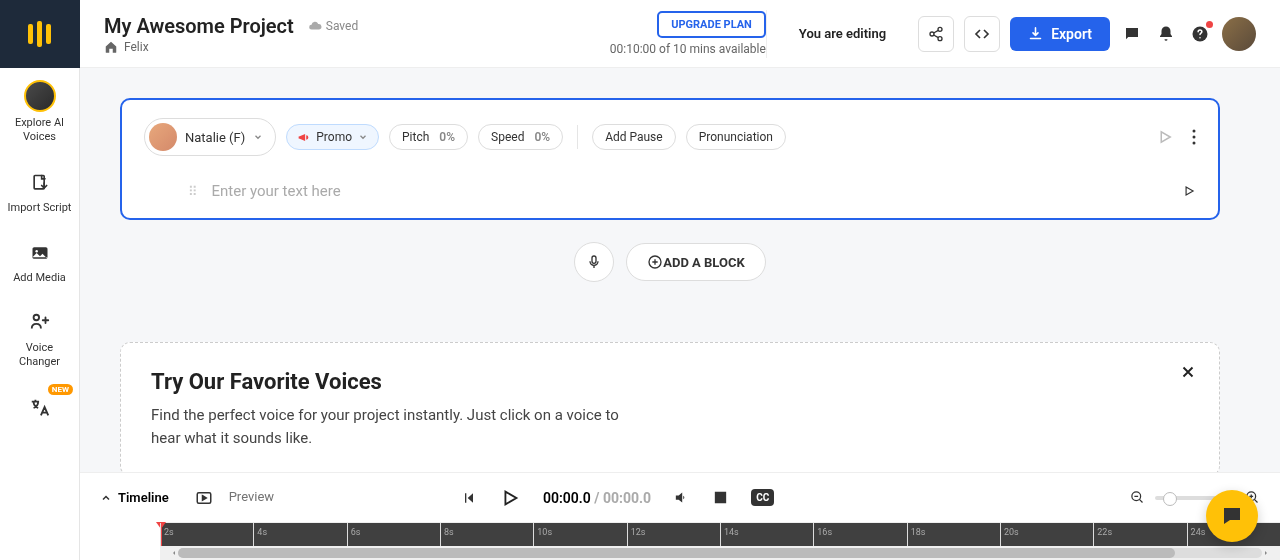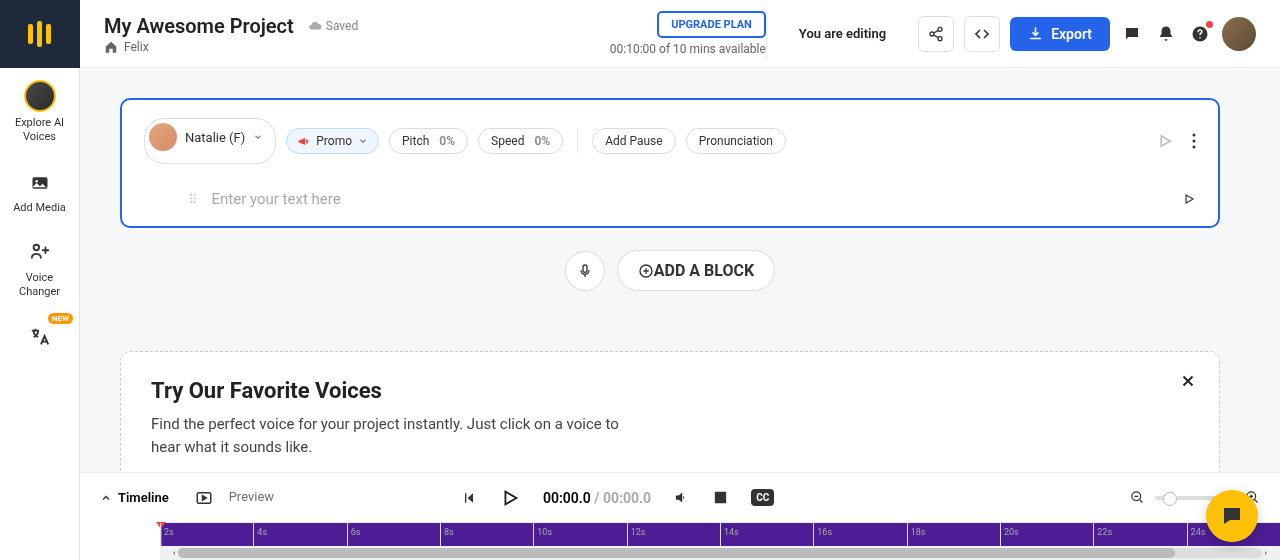--- a/index.html
+++ b/index.html
@@ -30,55 +30,55 @@
 .editing{font-size:13px;font-weight:600;color:#222;padding:0 16px}
 .icon-btn{width:36px;height:36px;border:1px solid #ddd;border-radius:6px;background:#fff;display:flex;align-items:center;justify-content:center;cursor:pointer;font-size:15px;color:#333}
 .export-btn{background:#2563eb;color:#fff;border:none;border-radius:6px;padding:9px 18px;font-size:14px;font-weight:600;display:flex;align-items:center;gap:8px;cursor:pointer}
 .topbar-right{display:flex;align-items:center;gap:10px}
 .plain-icon{width:24px;height:24px;display:flex;align-items:center;justify-content:center;cursor:pointer;font-size:16px;color:#333;position:relative}
 .help-dot::after{content:'';position:absolute;top:-1px;right:-1px;width:7px;height:7px;background:#ef4444;border-radius:50%}
 .user-avatar{width:34px;height:34px;border-radius:50%;background:linear-gradient(135deg,#8b6f47,#5a4a3a);cursor:pointer}
 .workspace{flex:1;background:#f6f7f9;overflow:auto;padding:30px 60px 30px 40px}
 .block{background:#fff;border:2px solid #2563eb;border-radius:10px;padding:18px 22px}
 .block-controls{display:flex;align-items:center;gap:10px}
-.voice-chip{display:flex;align-items:center;gap:8px;border:1px solid #ddd;border-radius:20px;padding:4px 12px 12px 4px;cursor:pointer}
+.voice-chip{display:flex;align-items:center;gap:8px;border:1px solid #ddd;border-radius:20px;padding:4px 12px 4px 4px;cursor:pointer}
 .voice-avatar{width:28px;height:28px;border-radius:50%;background:linear-gradient(135deg,#e8a87c,#d4896a)}
 .voice-name{font-size:13px;color:#333}
 .promo-chip{display:flex;align-items:center;gap:6px;border:1px solid #bfdbfe;background:#eff6ff;border-radius:16px;padding:5px 10px;cursor:pointer;font-size:12px;color:#333}
 .pill{border:1px solid #ddd;background:#fff;border-radius:16px;padding:5px 12px;font-size:12px;color:#333;cursor:pointer;display:flex;align-items:flex-end;gap:10px}
 .pill .val{color:#888;font-weight:600}
 .vdiv{width:1px;height:24px;background:#e5e5e5;margin:0 4px}
 .block-right{margin-left:auto;display:flex;align-items:center;gap:18px}
 .play-outline{color:#bbb;font-size:18px;cursor:pointer}
 .more-dots{font-size:18px;cursor:pointer;color:#333}
 .text-input-row{display:flex;align-items:center;gap:14px;margin-top:26px;padding-left:44px}
 .drag-handle{color:#ccc;font-size:13px;cursor:grab}
 .text-input{flex:1;border:none;outline:none;font-size:15px;color:#333;background:transparent}
 .text-input::placeholder{color:#aaa}
 .play-sm{color:#333;font-size:14px;cursor:pointer}
 .add-row{display:flex;align-items:center;justify-content:center;gap:12px;margin-top:22px}
 .mic-btn{width:40px;height:40px;border:1px solid #ddd;border-radius:50%;background:#fff;display:flex;align-items:center;justify-content:center;cursor:pointer;font-size:15px}
-.add-block-btn{border:1px solid #ddd;background:#fff;border-radius:22px;padding:10px 20px;font-size:16px;font-weight:700;color:#333;display:flex;align-items:center;cursor:pointer}
+.add-block-btn{border:1px solid #ddd;background:#fff;border-radius:22px;padding:10px 20px;font-size:13px;font-weight:700;color:#333;display:flex;align-items:center;cursor:pointer}
 .voices-panel{margin-top:60px;border:1px dashed #ccc;border-radius:10px;padding:26px 30px;position:relative;background:#fff}
 .voices-title{font-size:22px;font-weight:700;color:#222;margin-bottom:10px}
 .voices-desc{font-size:15px;color:#444;max-width:470px;line-height:1.5}
 .voices-close{position:absolute;top:20px;right:22px;font-size:22px;cursor:pointer;color:#222}
 .bottombar{height:50px;border-top:1px solid #eee;background:#fff;display:flex;align-items:center;padding:0 20px;gap:18px}
 .timeline-toggle{display:flex;align-items:center;gap:6px;font-size:13px;font-weight:600;cursor:pointer}
 .preview-btn{display:flex;gap:16px;font-size:13px;cursor:pointer;margin-left:8px;color:#737373}
 .transport{display:flex;align-items:center;gap:22px;margin:0 auto}
 .transport .big-play{font-size:22px;color:#222;cursor:pointer}
 .transport .tc{font-size:14px;font-weight:600}
 .transport .tc .total{color:#aaa;font-weight:700}
 .tbtn{font-size:15px;cursor:pointer;color:#333}
 .cc-btn{background:#333;color:#fff;font-size:10px;font-weight:700;padding:3px 5px;border-radius:4px;cursor:pointer}
 .zoom-area{display:flex;align-items:center;gap:10px;margin-left:auto}
 .zoom-slider{width:80px;height:4px;background:#ddd;border-radius:2px;position:relative}
 .zoom-slider::before{content:'';position:absolute;left:8px;top:-4px;width:12px;height:12px;background:#fff;border:1px solid #bbb;border-radius:50%}
-.ruler{height:24px;background:#4c1d95;border-top:1px solid #eee;position:relative;margin-left:80px}
+.ruler{height:24px;background:#404040;border-top:1px solid #eee;position:relative;margin-left:80px}
 .ruler-marks{display:flex;height:100%;position:relative}
 .ruler-mark{flex:1;border-left:1px solid #ddd;position:relative;font-size:9px;color:#aaa;padding-left:3px;padding-top:4px}
 .playhead{position:absolute;left:0;top:0;width:2px;height:100%;background:#ef4444}
 .playhead::before{content:'';position:absolute;top:-1px;left:-4px;width:0;height:0;border-left:5px solid transparent;border-right:5px solid transparent;border-top:7px solid #ef4444}
 .hscroll{height:14px;background:#f0f0f0;margin-left:80px;display:flex;align-items:center;padding:0 10px}
 .hscroll-track{flex:1;height:10px;background:#ddd;border-radius:5px;position:relative}
 .hscroll-thumb{position:absolute;left:0;width:92%;height:100%;background:#bbb;border-radius:5px}
 .chat-bubble{position:absolute;bottom:18px;right:22px;width:52px;height:52px;background:#ffc107;border-radius:50%;display:flex;align-items:center;justify-content:center;font-size:22px;cursor:pointer;box-shadow:0 4px 12px rgba(0,0,0,0.2);z-index:10}
 svg{display:block}
 </style>
@@ -90,20 +90,29 @@
     <div class="logo-box">
       <div class="logo-bars">
           <span></span>
           <span></span>
           <span></span>
         </div>
     </div>
     <div class="side-item">
       <div class="avatar-sm"></div>
       <div class="label">Explore AI Voices</div>
+    </div>
+    <div class="side-item">
+      <div class="icon">
+        <svg width="20" height="20" viewBox="0 0 24 24" fill="none" stroke="#333" stroke-width="2">
+            <rect x="5" y="3" width="12" height="16" rx="1"></rect>
+            <path d="M14 3v4h4M17 12v6m-3-3 3 3 3-3" stroke-linecap="round"></path>
+          </svg>
+      </div>
+      <div class="label">Import Script</div>
     </div>
     <div class="side-item">
       <div class="icon">
         <svg width="20" height="20" viewBox="0 0 24 24" fill="#333">
             <rect x="3" y="5" width="18" height="14" rx="2"></rect>
             <circle cx="8" cy="10" r="1.5" fill="#fff"></circle>
             <path d="M3 17l5-5 4 4 3-3 6 6v-2H3z" fill="#fff"></path>
           </svg>
       </div>
       <div class="label">Add Media</div>

